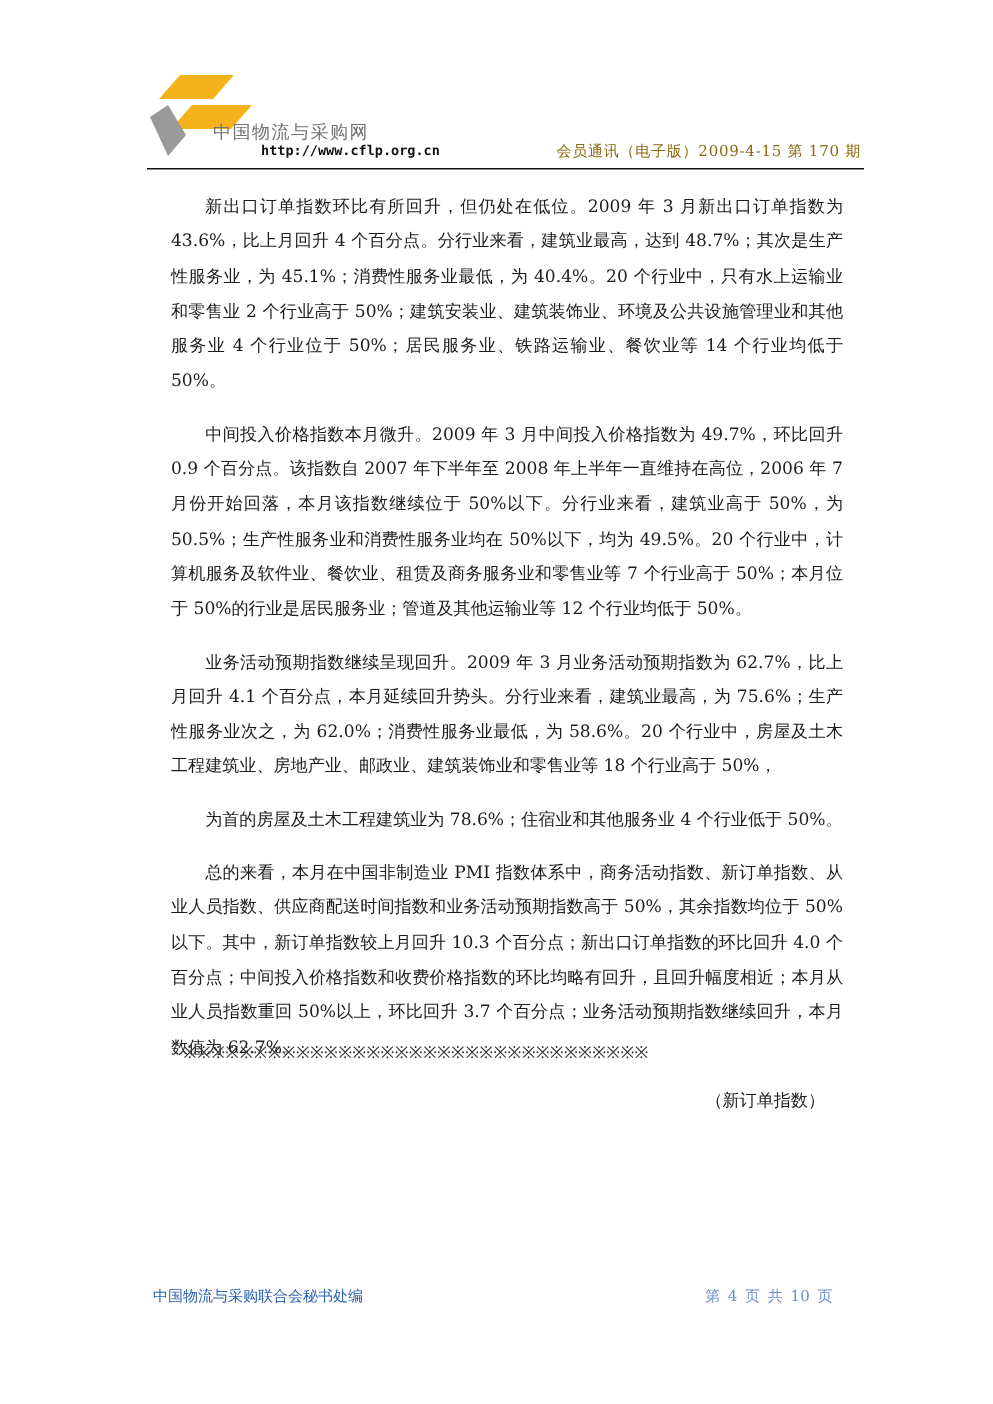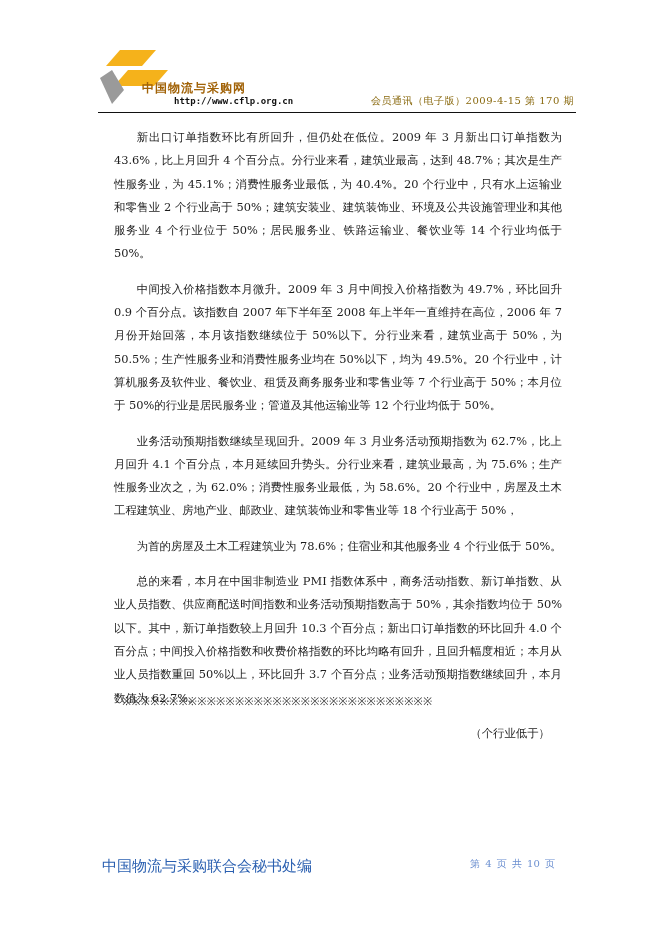--- a/index.html
+++ b/index.html
@@ -33,24 +33,24 @@
       left: 0;
       top: 0;
       width: 70px;
       height: 58px;
     }
     .logo-title {
       position: absolute;
       left: 44px;
       top: 32px;
       font-family: "DejaVu Sans", "Liberation Sans", sans-serif;
-      font-weight: bold;
+      font-weight: normal;
       font-size: 12px;
       letter-spacing: 1px;
-      color: #a16207;
+      color: #737373;
     }
     .logo-url {
       position: absolute;
       left: 30px;
       top: 48px;
       font-family: "DejaVu Sans Mono", "Liberation Mono", monospace;
       font-weight: bold;
       font-size: 9px;
       color: #111;
       padding-left: 46px;
@@ -99,21 +99,21 @@
       font-size: 11px;
       color: #333;
       letter-spacing: 0.2px;
       white-space: nowrap;
     }
     
     .footer-left {
       position: absolute;
       left: 102px;
       top: 857px;
-      font-size: 15px;
+      font-size: 10px;
       color: #2a5fb0;
     }
     .footer-right {
       position: absolute;
       left: 470px;
       top: 857px;
       font-size: 10px;
       color: #6b8fd0;
       word-spacing: 2px;
     }
@@ -137,21 +137,21 @@
     <span class="issue-info">会员通讯（电子版）2009-4-15 第 170 期</span>
   </div>
   <div class="header-rule"></div>
 
   <div class="content">
     <p>新出口订单指数环比有所回升，但仍处在低位。2009 年 3 月新出口订单指数为 43.6%，比上月回升 4 个百分点。分行业来看，建筑业最高，达到 48.7%；其次是生产性服务业，为 45.1%；消费性服务业最低，为 40.4%。20 个行业中，只有水上运输业和零售业 2 个行业高于 50%；建筑安装业、建筑装饰业、环境及公共设施管理业和其他服务业 4 个行业位于 50%；居民服务业、铁路运输业、餐饮业等 14 个行业均低于 50%。</p>
     <p>中间投入价格指数本月微升。2009 年 3 月中间投入价格指数为 49.7%，环比回升 0.9 个百分点。该指数自 2007 年下半年至 2008 年上半年一直维持在高位，2006 年 7 月份开始回落，本月该指数继续位于 50%以下。分行业来看，建筑业高于 50%，为 50.5%；生产性服务业和消费性服务业均在 50%以下，均为 49.5%。20 个行业中，计算机服务及软件业、餐饮业、租赁及商务服务业和零售业等 7 个行业高于 50%；本月位于 50%的行业是居民服务业；管道及其他运输业等 12 个行业均低于 50%。</p>
     <p>业务活动预期指数继续呈现回升。2009 年 3 月业务活动预期指数为 62.7%，比上月回升 4.1 个百分点，本月延续回升势头。分行业来看，建筑业最高，为 75.6%；生产性服务业次之，为 62.0%；消费性服务业最低，为 58.6%。20 个行业中，房屋及土木工程建筑业、房地产业、邮政业、建筑装饰业和零售业等 18 个行业高于 50%，</p>
     <p>为首的房屋及土木工程建筑业为 78.6%；住宿业和其他服务业 4 个行业低于 50%。</p>
     <p>总的来看，本月在中国非制造业 PMI 指数体系中，商务活动指数、新订单指数、从业人员指数、供应商配送时间指数和业务活动预期指数高于 50%，其余指数均位于 50%以下。其中，新订单指数较上月回升 10.3 个百分点；新出口订单指数的环比回升 4.0 个百分点；中间投入价格指数和收费价格指数的环比均略有回升，且回升幅度相近；本月从业人员指数重回 50%以上，环比回升 3.7 个百分点；业务活动预期指数继续回升，本月数值为 62.7%。</p>
-    <p class="sign">（个行业低于）</p>
+    <p class="sign">（新订单指数）</p>
   </div>
 
   <div class="separator">※※※※※※※※※※※※※※※※※※※※※※※※※※※※※※※※※</div>
 
   <div class="footer-left">中国物流与采购联合会秘书处编</div>
   <div class="footer-right">第 4 页 共 10 页</div>
 
 </div>
 
 </body></html>

